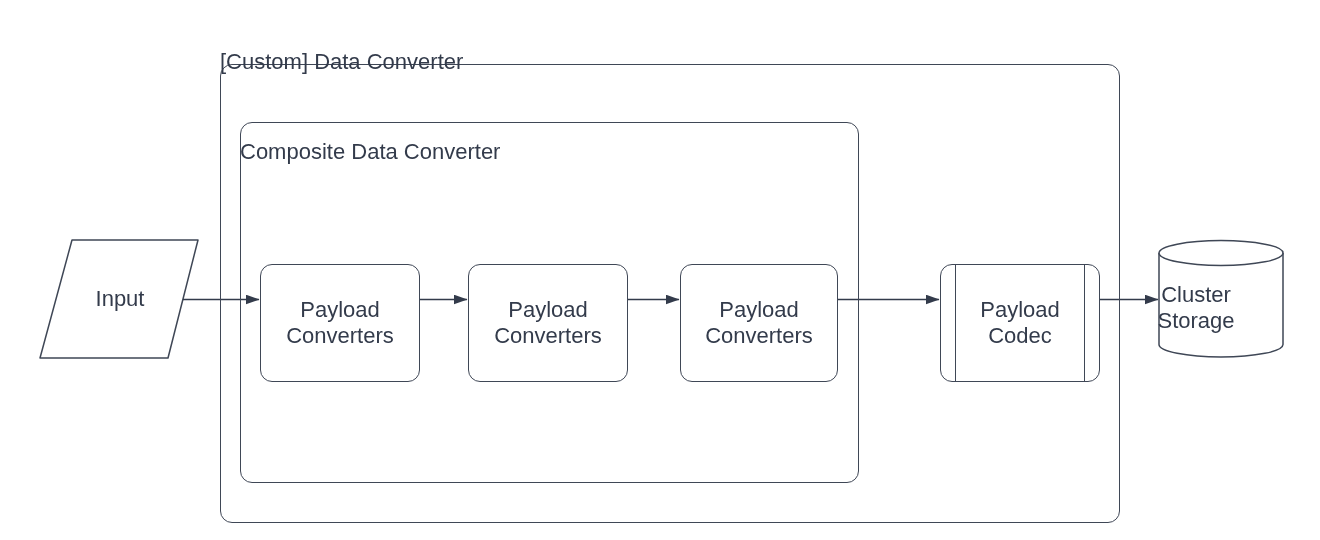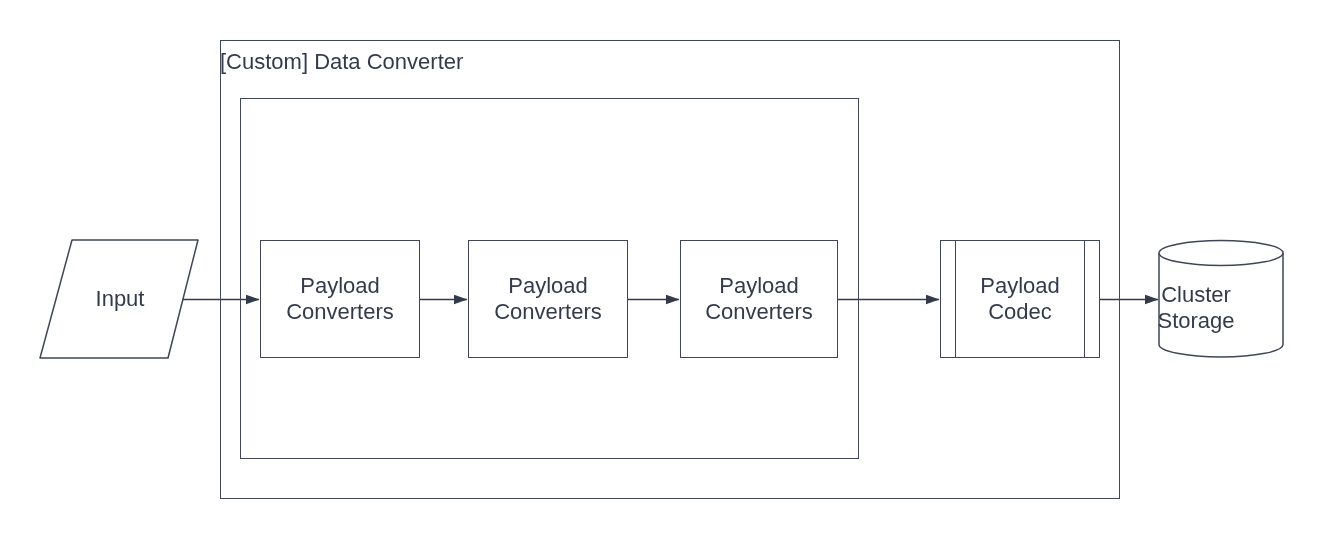--- a/index.html
+++ b/index.html
@@ -23,22 +23,23 @@
     position: absolute;
     left: 0; top: 0;
     width: 1320px; height: 540px;
   }
   .shape { stroke: var(--stroke); stroke-width: 1.5; fill: #ffffff; }
   .connector { stroke: var(--ink); stroke-width: 1.5; fill: none; }
   .arrowhead { fill: var(--ink); }
   .box {
     position: absolute;
     border: 1.5px solid var(--stroke);
-    border-radius: 0;
+    border-radius: 12px;
     background: #ffffff;
+    margin-top: 24px;
   }
   .container-box { background: transparent; }
   .node-box {
     display: flex;
     align-items: center;
     justify-content: center;
   }
   .label {
     color: var(--ink);
     font-size: 22px;
@@ -92,20 +93,21 @@
     <line class="connector" x1="420" y1="299.5" x2="467" y2="299.5" marker-end="url(#arrow)"></line>
     <line class="connector" x1="628" y1="299.5" x2="679" y2="299.5" marker-end="url(#arrow)"></line>
     <line class="connector" x1="838" y1="299.5" x2="939" y2="299.5" marker-end="url(#arrow)"></line>
     <line class="connector" x1="1100" y1="299.5" x2="1158" y2="299.5" marker-end="url(#arrow)"></line>
   </svg>
 
   <div class="box container-box" style="left:220px; top:40px; width:900px; height:459px;"></div>
   <div class="title-label" style="left:220px; top:49px; width:900px;">[Custom] Data Converter</div>
 
   <div class="box container-box" style="left:240px; top:98px; width:619px; height:361px;"></div>
+  <div class="title-label" style="left:240px; top:139px; width:619px;">Composite Data Converter</div>
 
   <div class="float-label" style="left:48px; top:240px; width:144px; height:118px;">
     <span class="label">Input</span>
   </div>
 
   <div class="box node-box" style="left:260px; top:240px; width:160px; height:118px;">
     <span class="label">Payload
 Converters</span>
   </div>
   <div class="box node-box" style="left:468px; top:240px; width:160px; height:118px;">

